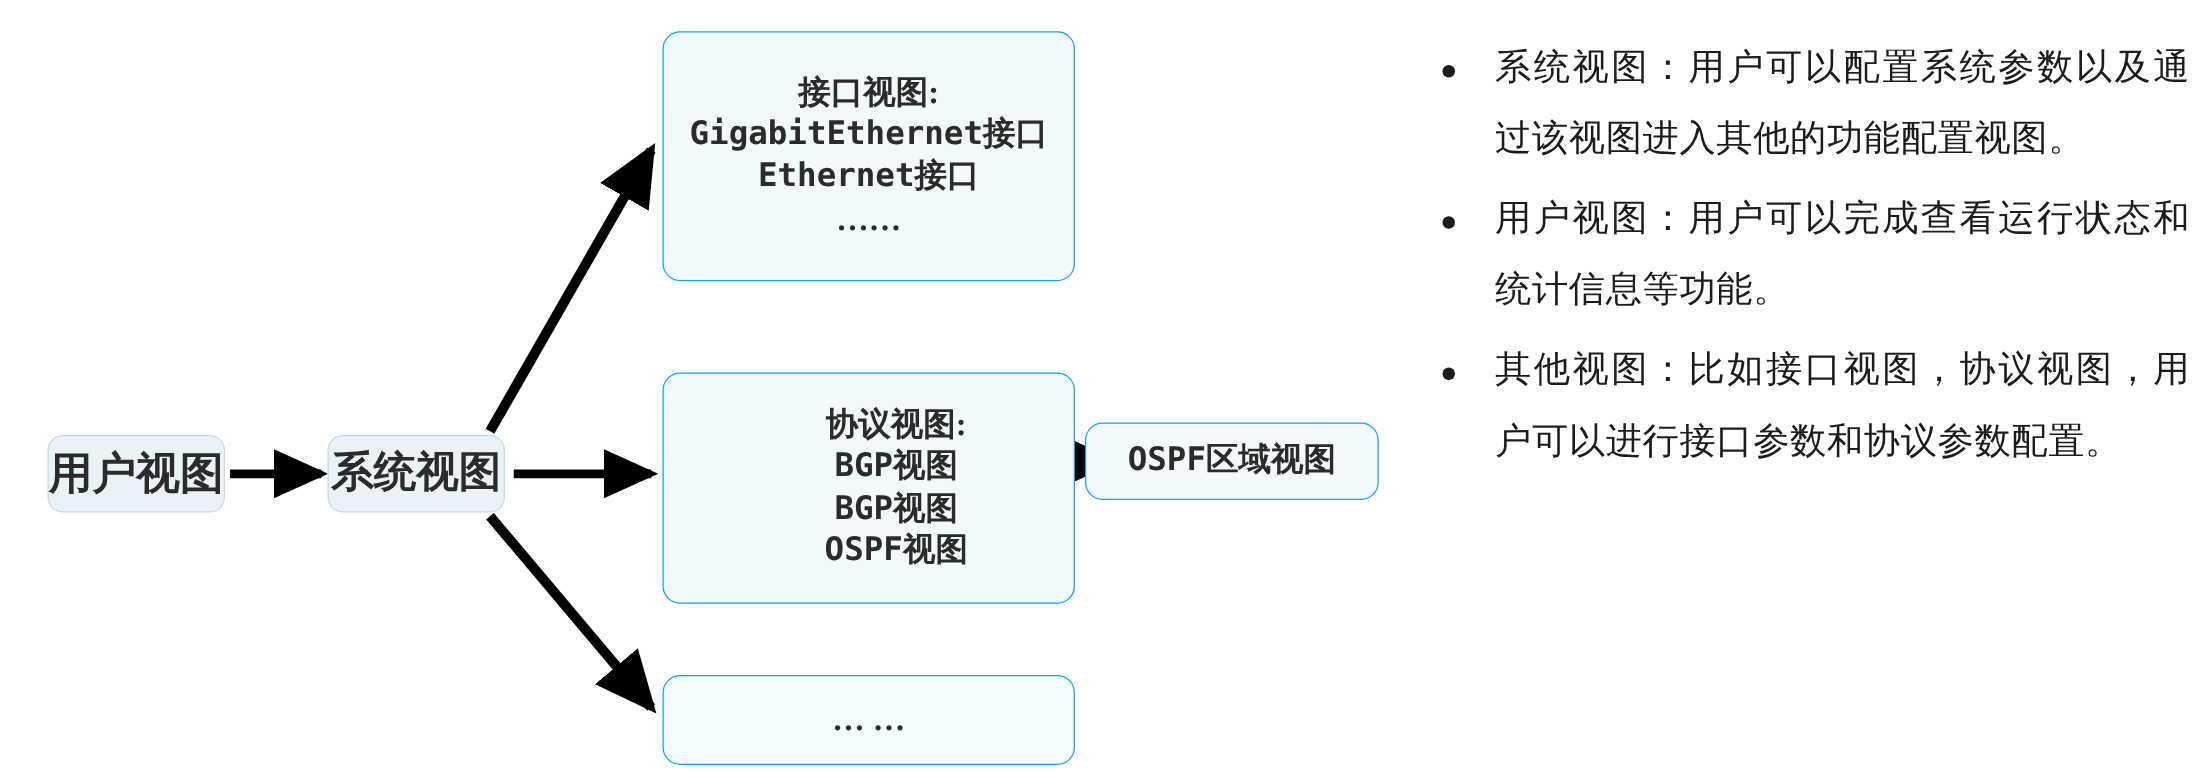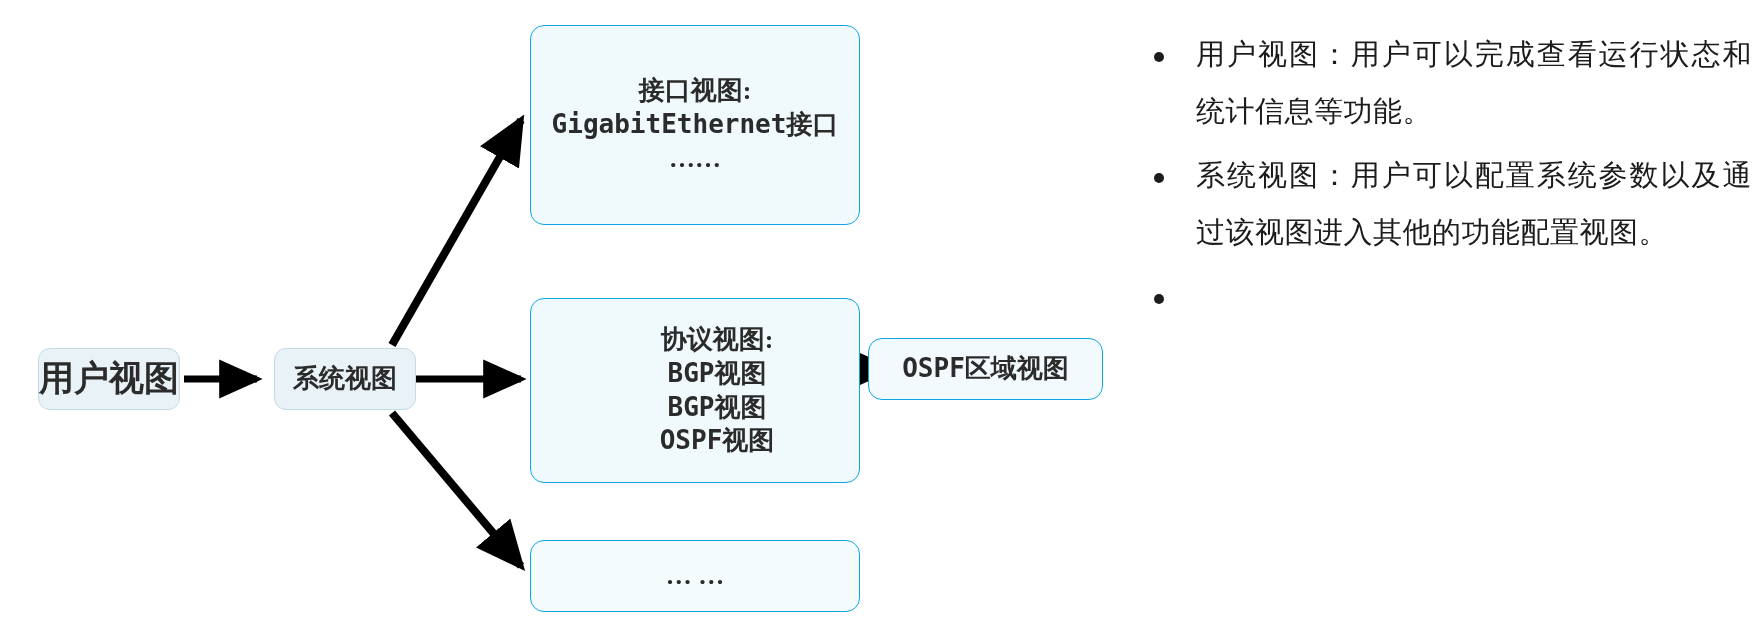--- a/index.html
+++ b/index.html
@@ -60,21 +60,21 @@
   .node .ln { display: block; white-space: pre; }
 
   
   .node.pill {
     border-radius: 12px;
     background: #e9f2f7;
     border-color: #c3d9e4;
   }
 
   #n-user      { left: 38px;  top: 348px; width: 142px; height: 62px;  font-size: 35px; }
-  #n-system    { left: 274px; top: 348px; width: 142px; height: 62px;  font-size: 26px; }
+  #n-system    { left: 262px; top: 348px; width: 142px; height: 62px;  font-size: 34px; }
   #n-interface { left: 530px; top: 25px;  width: 330px; height: 200px; font-size: 26px;
                  background:#f0fafd; }
   #n-protocol  { left: 530px; top: 298px; width: 330px; height: 185px; font-size: 26px;
                  background:#f0fafd;padding-left:44px; }
   #n-more      { left: 530px; top: 540px; width: 330px; height: 72px;  font-size: 26px;
                  background:#f3fbfd; }
   #n-ospf-area { left: 868px; top: 338px; width: 235px; height: 62px;  font-size: 26px; }
 
   .mono { font-family: "DejaVu Sans Mono", "Liberation Mono", monospace; letter-spacing: 0px; }
   .han  { font-family: "Liberation Serif", "DejaVu Serif", serif; }
@@ -137,20 +137,21 @@
       <span class="ln han">用户视图</span>
     </div>
 
     <div class="node pill" id="n-system">
       <span class="ln han">系统视图</span>
     </div>
 
     <div class="node" id="n-interface">
       <span class="ln han">接口视图:</span>
       <span class="ln mono">GigabitEthernet接口</span>
+      <span class="ln mono">Ethernet接口</span>
       <span class="ln han">……</span>
     </div>
 
     <div class="node" id="n-protocol">
       <span class="ln han">协议视图:</span>
       <span class="ln mono">BGP视图</span>
       <span class="ln mono">BGP视图</span>
       <span class="ln mono">OSPF视图</span>
     </div>
 
@@ -161,27 +162,28 @@
     <div class="node" id="n-ospf-area">
       <span class="ln mono">OSPF区域视图</span>
     </div>
 
   </div>
 
   <div id="bullets">
 
     <p class="bullet">
       <span class="dot"></span>
+      <span>系统视图：用户可以配置系统参数以及通过该视图进入其他的功能配置视图。</span>
+    </p>
+
+    <p class="bullet">
+      <span class="dot"></span>
       <span>用户视图：用户可以完成查看运行状态和统计信息等功能。</span>
     </p>
 
     <p class="bullet">
       <span class="dot"></span>
-      <span>系统视图：用户可以配置系统参数以及通过该视图进入其他的功能配置视图。</span>
-    </p>
-
-    <p class="bullet">
-      <span class="dot"></span>
+      <span>其他视图：比如接口视图，协议视图，用户可以进行接口参数和协议参数配置。</span>
     </p>
 
   </div>
 
 </div>
 
 </body></html>

